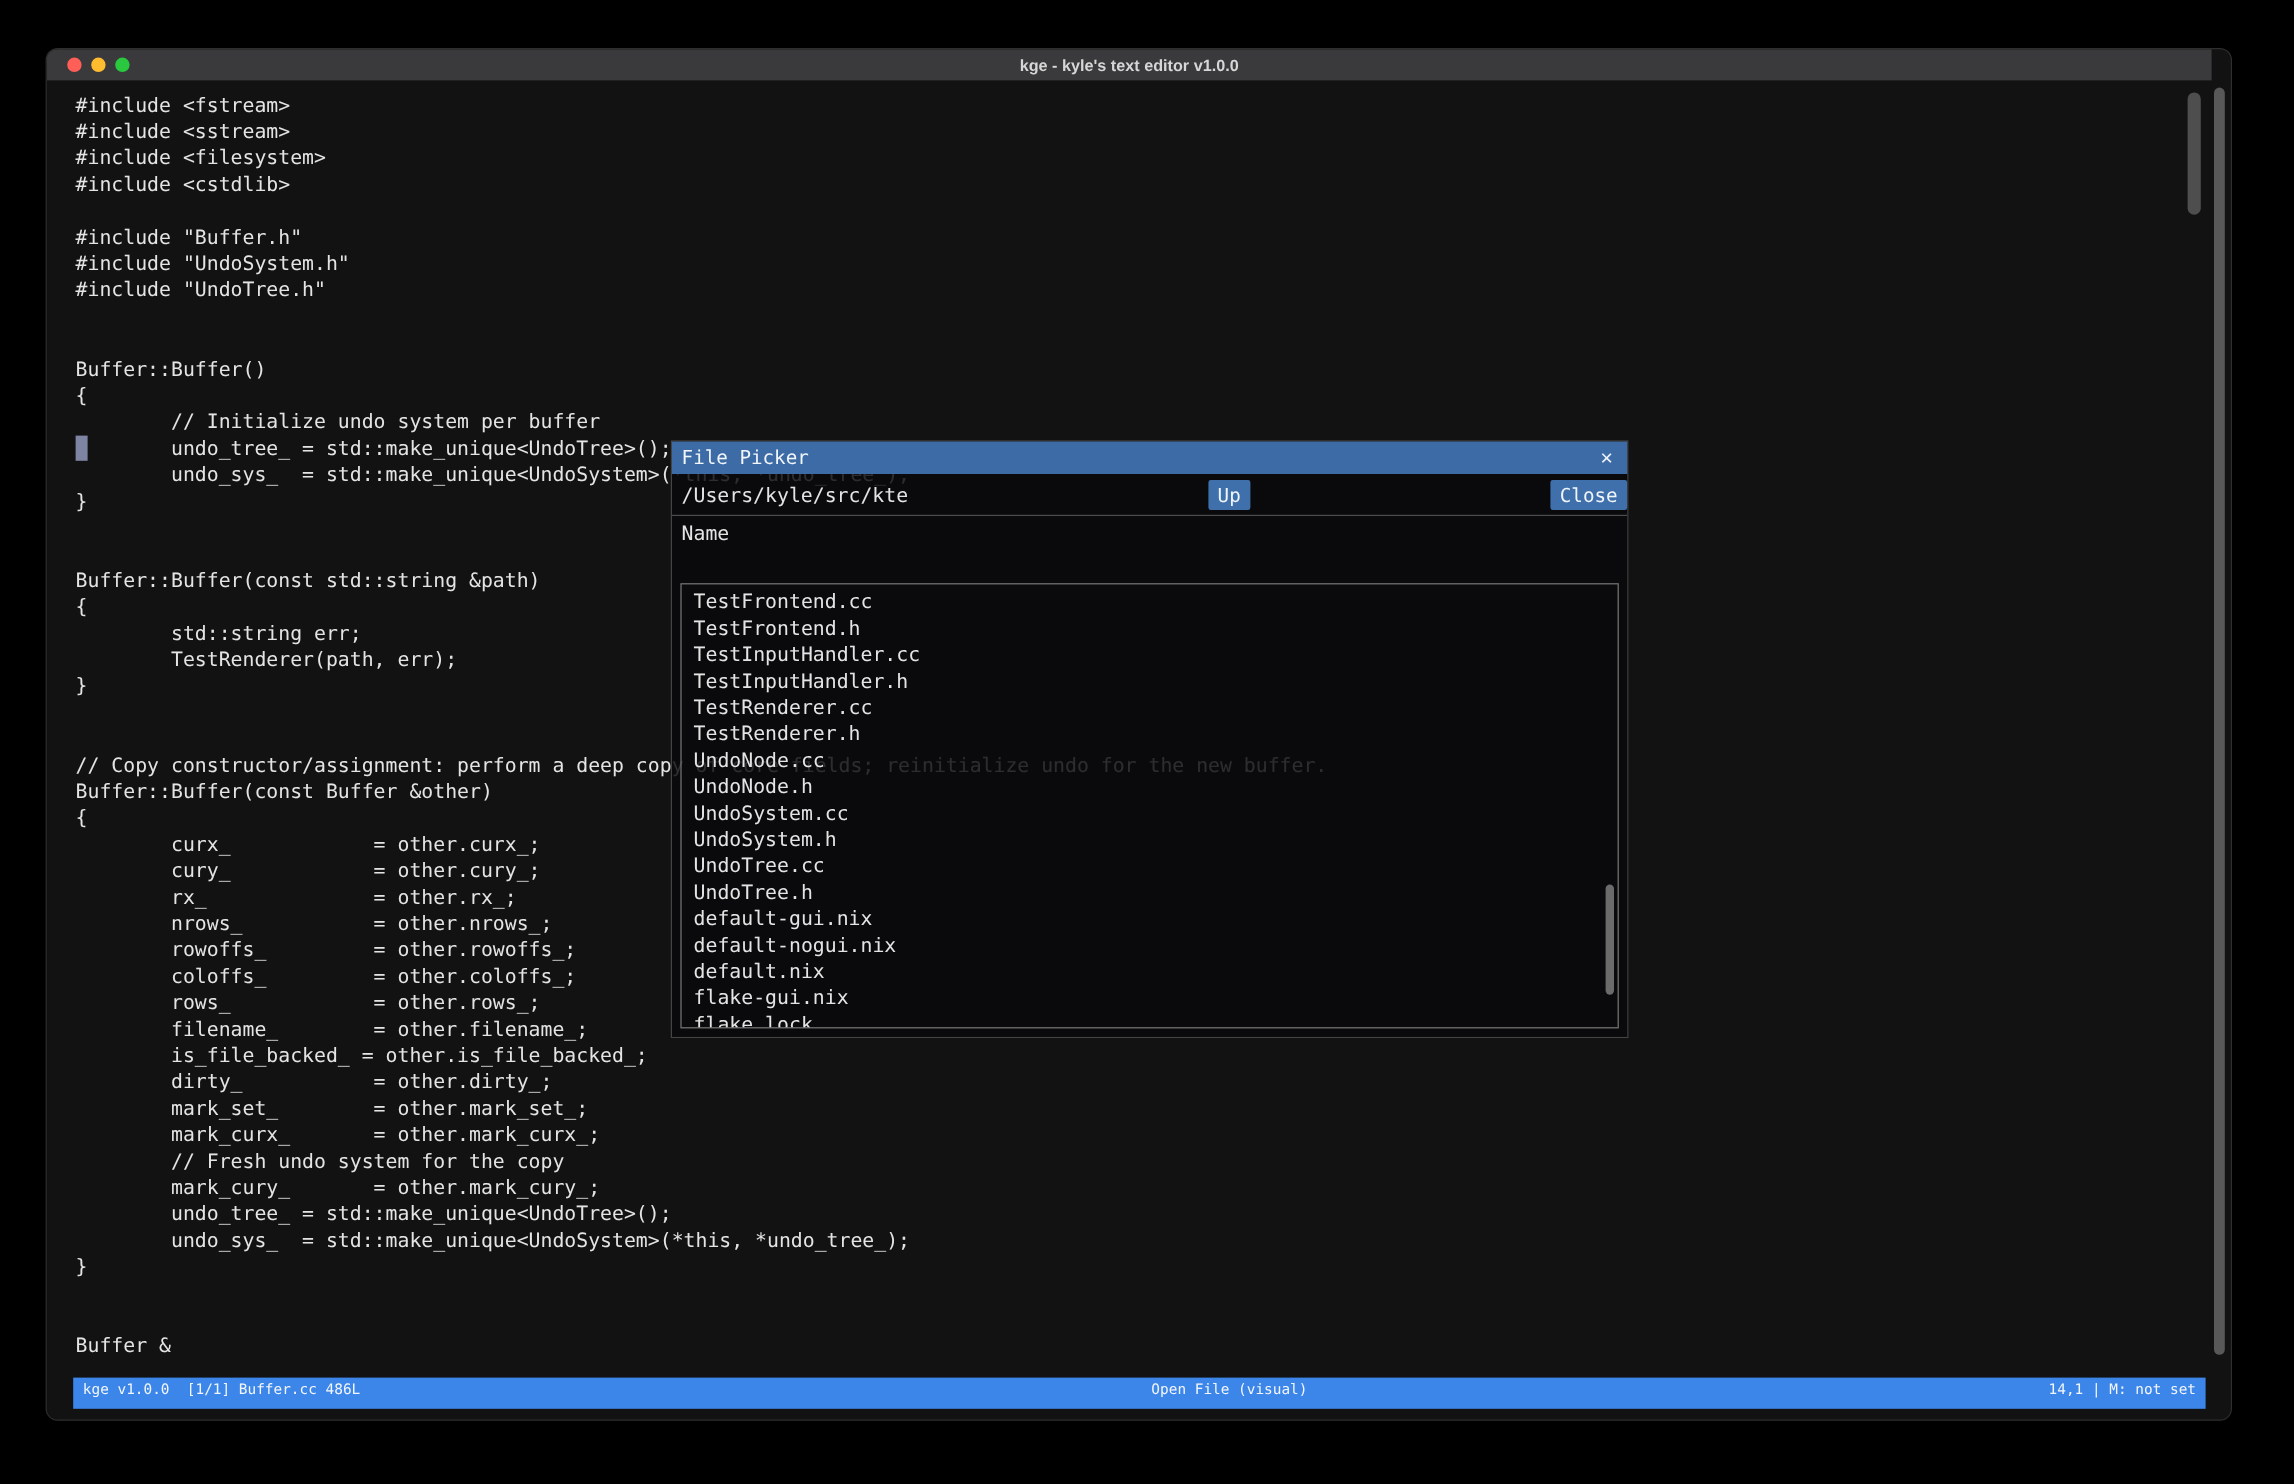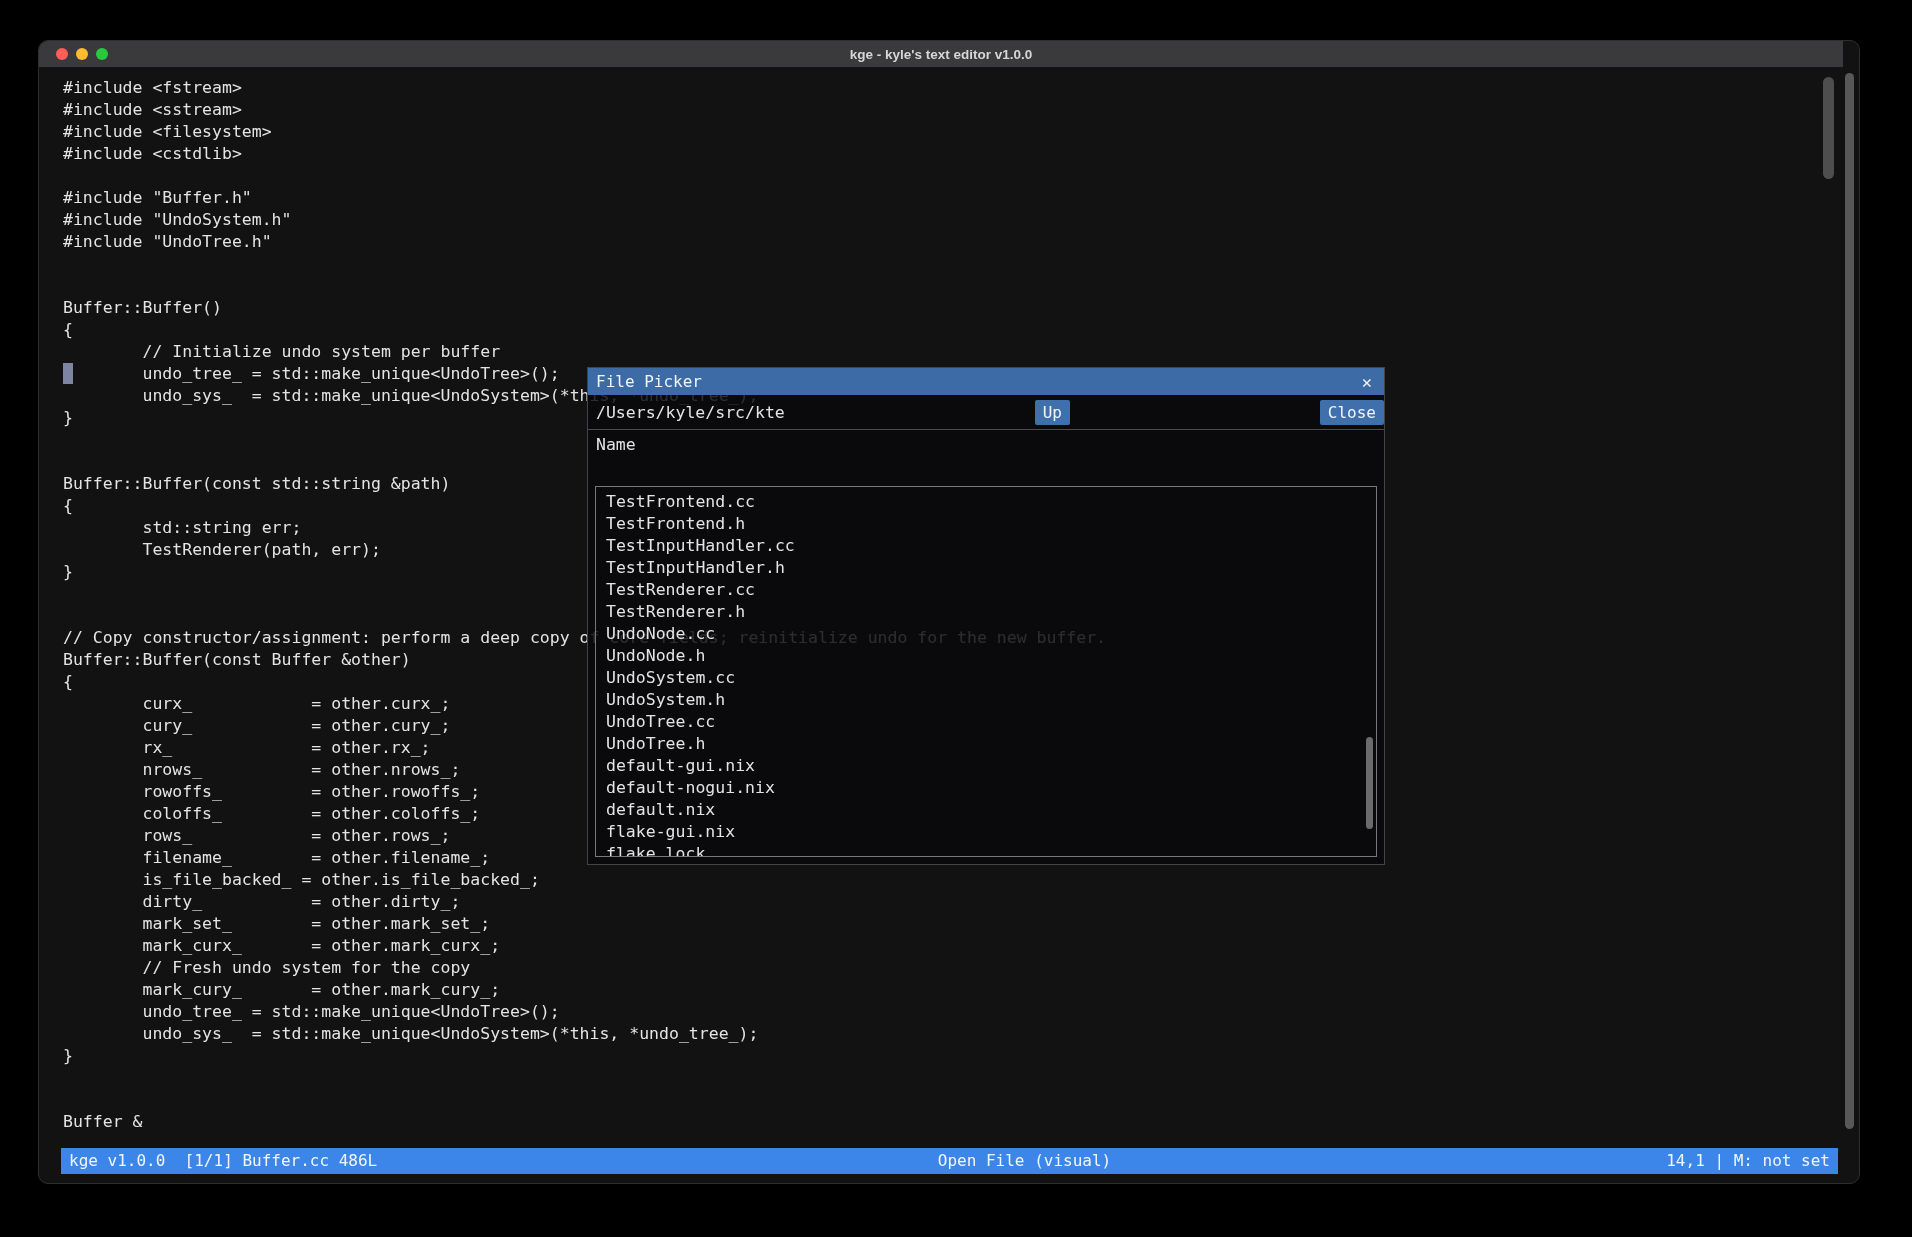--- a/index.html
+++ b/index.html
@@ -22,21 +22,21 @@
   
   .code{position:absolute;left:0;top:26px;right:0;bottom:35px;padding:10px 15px 0 24px;
         font-size:16.5px;line-height:22px;color:var(--text);overflow:hidden;}
   .code-line{white-space:pre;height:22px;}
   .cursor-block{position:absolute;left:24px;top:322px;width:10px;height:21px;background:var(--cursor);}
   .sb-thumb-short{position:absolute;left:1784px;top:36px;width:11px;height:102px;
                   background:#4e4e4e;border-radius:5.5px;}
   .sb-long{position:absolute;left:1806px;top:32px;width:9px;height:1056px;
            background:#585858;border-radius:4.5px;}
   
-  .dialog{position:absolute;left:548px;top:326px;width:798px;height:498px;
+  .dialog{position:absolute;left:520px;top:326px;width:798px;height:498px;
           border:1px solid #444;box-sizing:border-box;}
   .dlg-titlebar{position:absolute;left:0;top:0;right:0;height:27px;background:var(--dialog-titlebar);
                 color:#f2f5fa;font-size:16px;display:flex;align-items:center;padding:0 12px 0 8px;
                 box-sizing:border-box;}
   .dlg-title{flex:1;}
   .dlg-x{color:#eef2f8;font-size:17px;cursor:default;}
   .dlg-body{position:absolute;left:0;top:27px;right:0;bottom:0;background:rgba(10,10,12,0.84);}
   .path-row{height:34px;display:flex;align-items:center;gap:11px;padding-left:8px;color:var(--text);
             font-size:16.5px;justify-content:space-between;}
   .btn{background:var(--button-blue);color:#f0f5fb;border:none;border-radius:2px;
@@ -45,21 +45,21 @@
   .name-row{height:29px;display:flex;align-items:center;padding-left:8px;color:var(--text);
             font-size:16.5px;}
   .file-list{position:absolute;left:7px;right:7px;top:91px;bottom:7px;border:1px solid #787878;
              padding:5px 0 0 10px;box-sizing:border-box;color:var(--text);font-size:16.5px;
              overflow:hidden;}
   .file-item{white-space:pre;height:22px;}
   .list-thumb{position:absolute;right:3px;top:250px;width:7px;height:92px;background:#6b6b6b;
               border-radius:3.5px;}
   
   .statusbar{position:absolute;left:22px;top:1107px;width:1777px;height:26px;
-             background:var(--statusbar-bg);color:#f2f6fc;font-size:16px;}
+             background:var(--statusbar-bg);color:#f2f6fc;font-size:12px;}
   .status-left{position:absolute;left:8px;top:3px;white-space:pre;}
   .status-center{position:absolute;left:calc(50% + 75px);top:3px;transform:translateX(-50%);white-space:pre;}
   .status-right{position:absolute;right:8px;top:3px;white-space:pre;}
 </style>
 </head>
 <body>
 
 <div class="screen">
   <div class="window">
 

